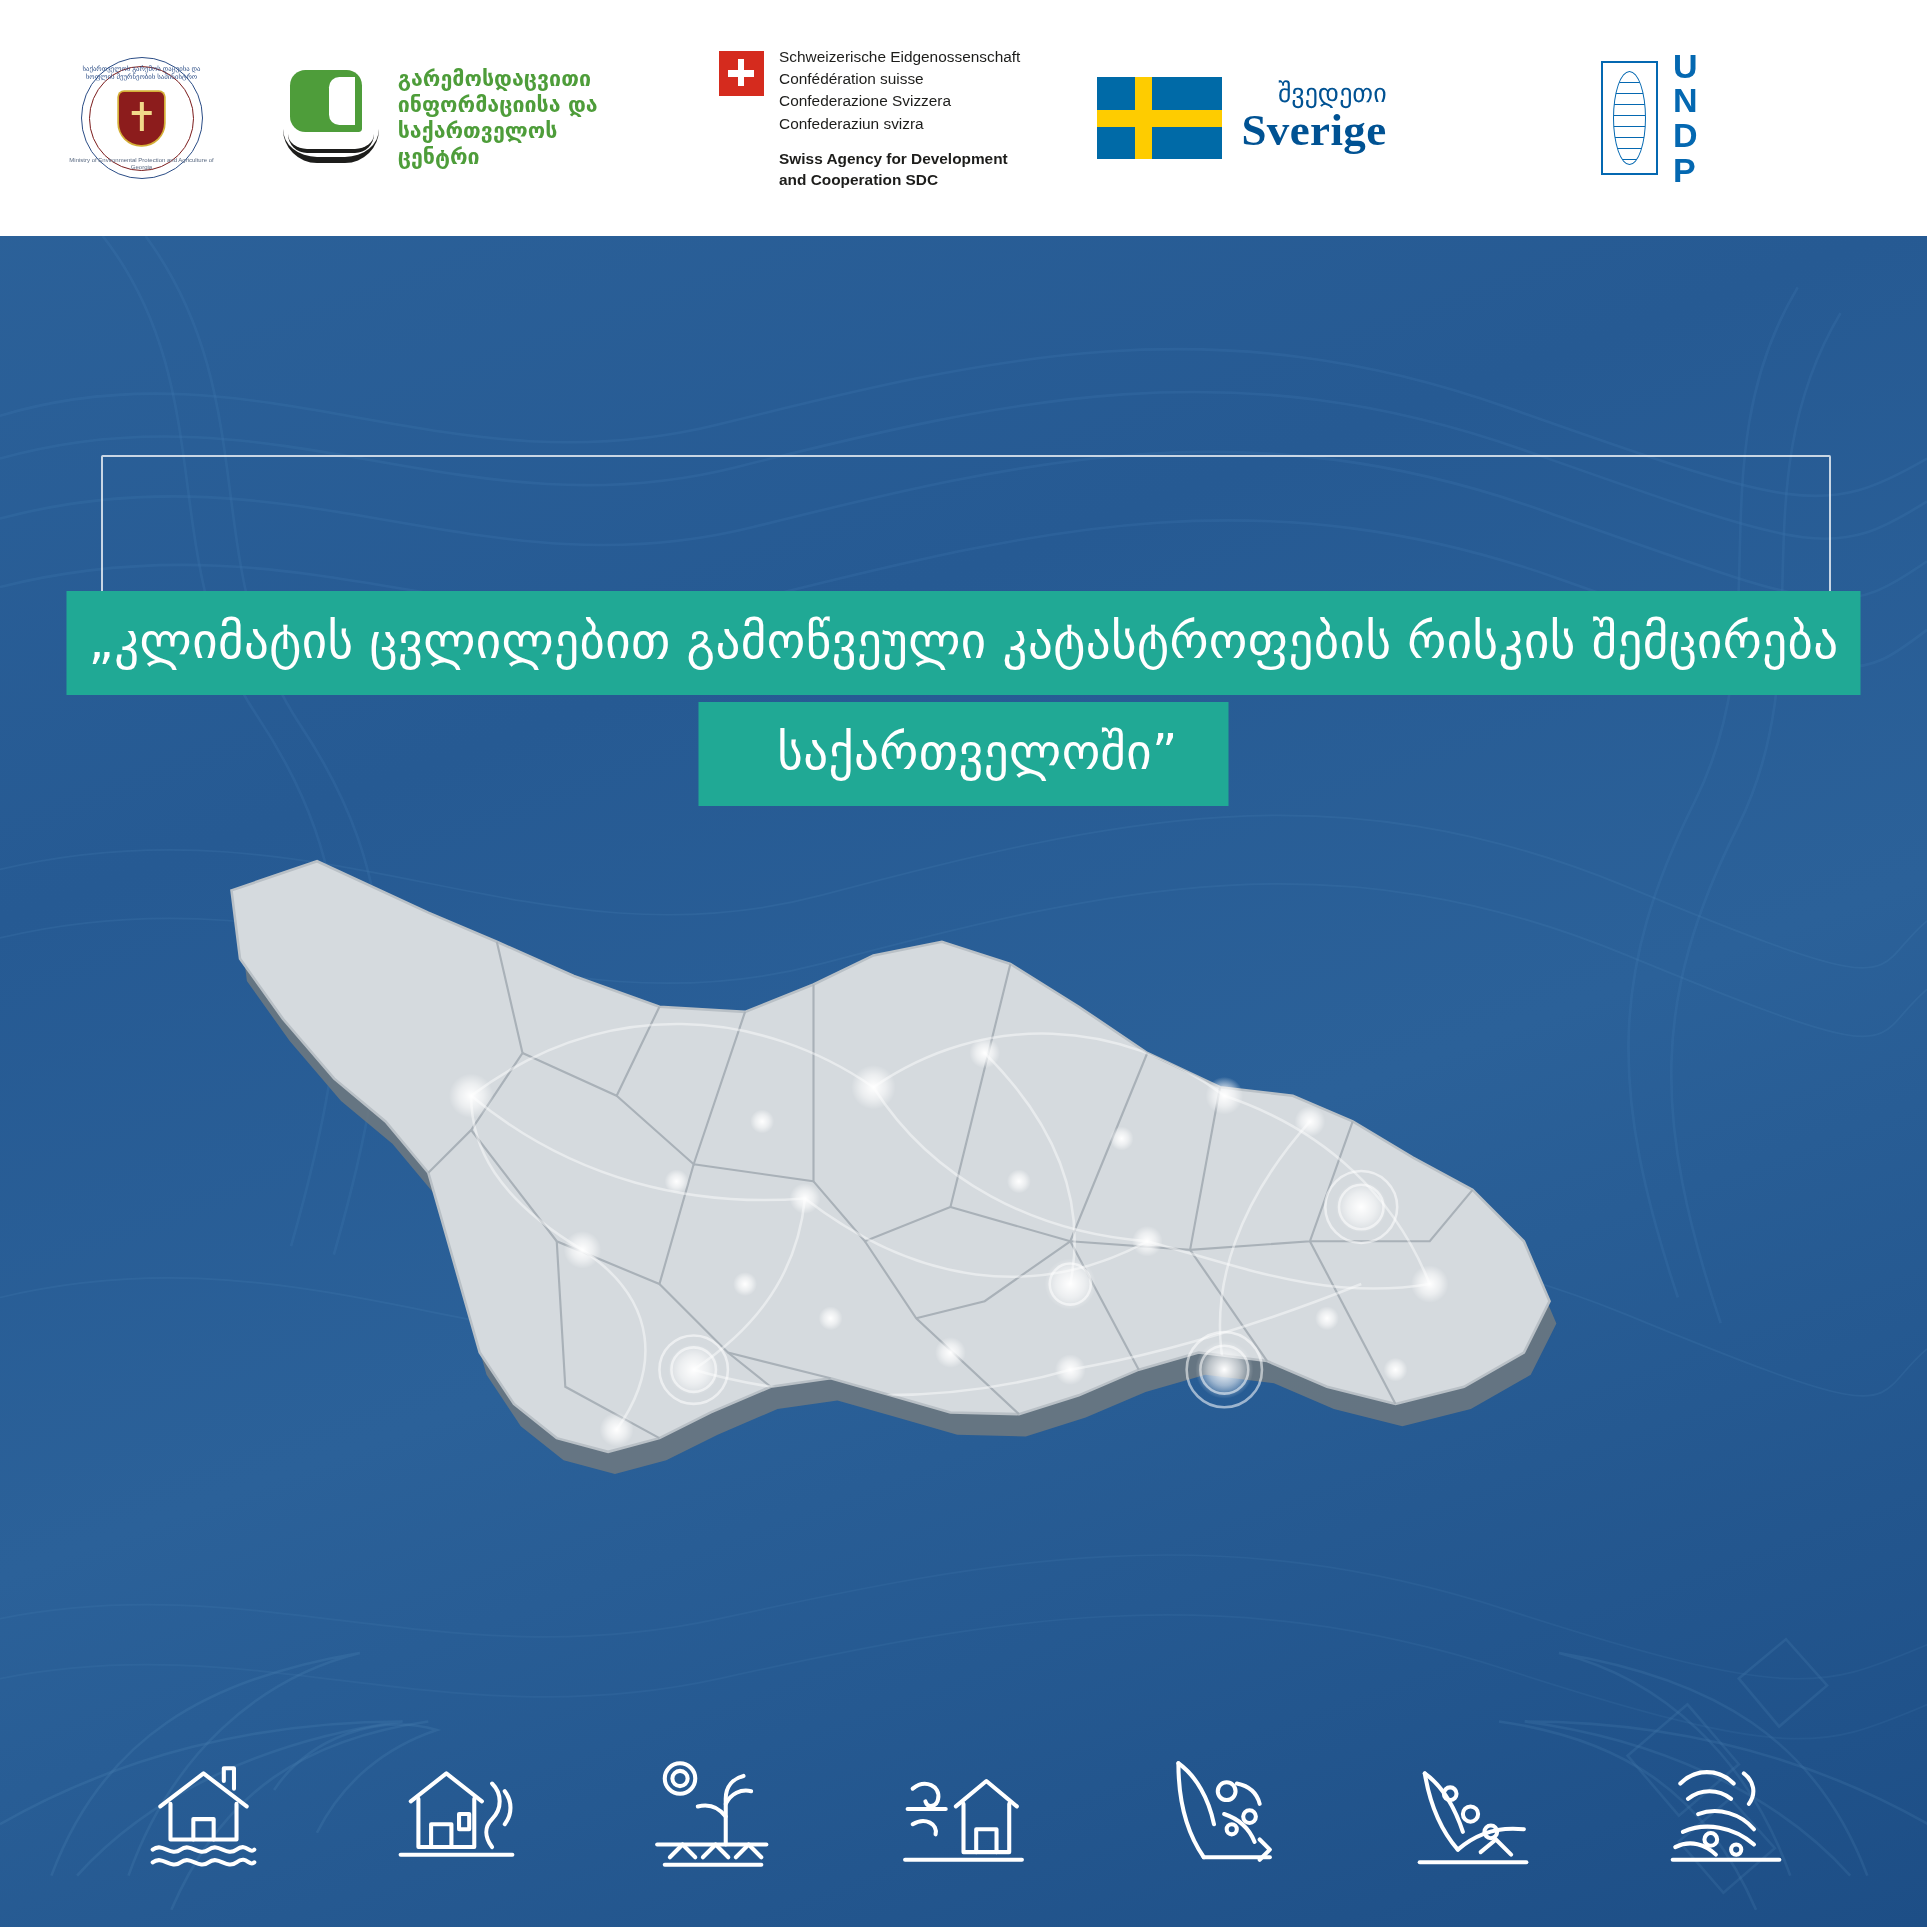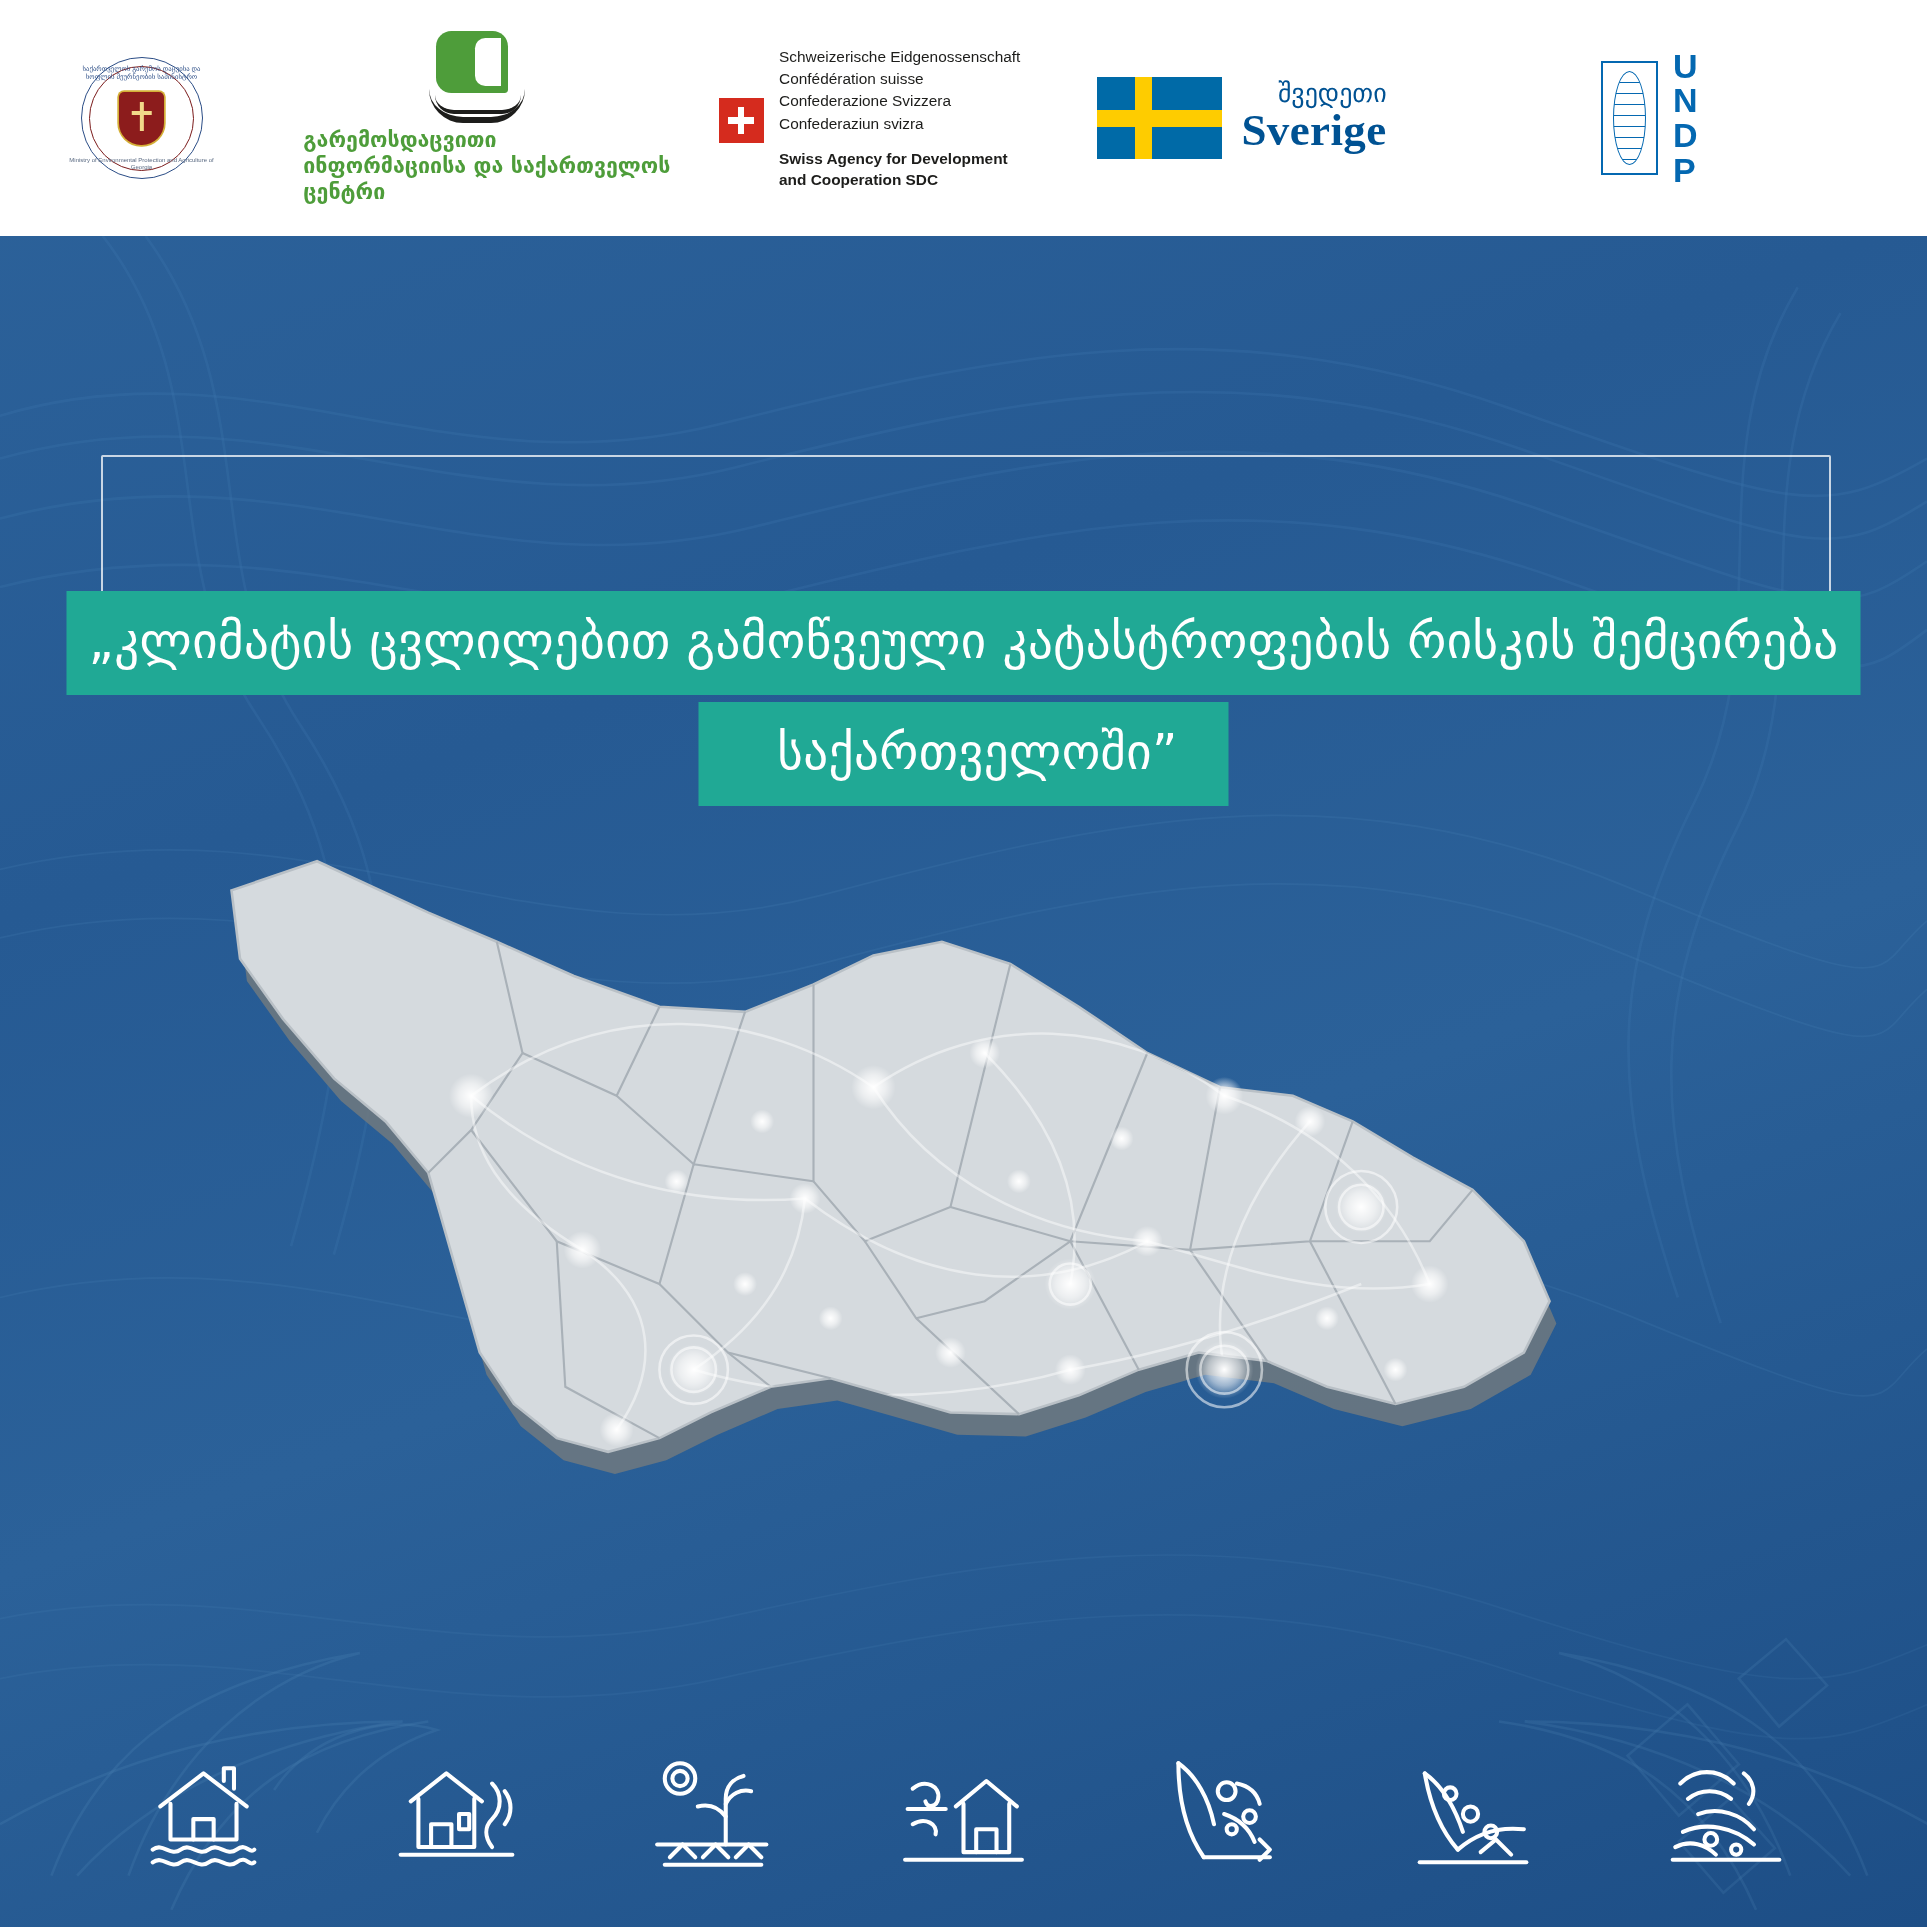--- a/index.html
+++ b/index.html
@@ -112,21 +112,21 @@
     font-size: 6.8px;
     color: #2b4d86;
     font-family: "Liberation Sans", sans-serif;
     line-height: 1.15;
   }
   .seal-txt-top { top: 6.8px; }
   .seal-txt-bottom { bottom: 6.8px; color: #5a6a82; font-size: 6px; }
 
   
   .infocentre { width: 394px; }
-  .ic-wrap { display: flex; align-items: center; flex-direction: column; }
+  .ic-wrap { display: flex; align-items: center; }
   .ic-mark {
     position: relative;
     width: 101px; height: 96px;
     flex: 0 0 auto;
   }
   .ic-leaf {
     position: absolute;
     top: 0; left: 6.8px;
     width: 72px; height: 62px;
     background: #4e9d3a;
@@ -159,21 +159,21 @@
     margin-left: 13.7px;
     color: #4e9d3a;
     font-size: 21.4px;
     font-weight: bold;
     line-height: 1.22;
     font-family: "DejaVu Sans", sans-serif;
   }
 
   
   .swiss { width: 385px; }
-  .swiss-wrap { display: flex; align-items: center; }
+  .swiss-wrap { display: flex; align-items: flex-start; }
   .swiss-flag {
     width: 45px; height: 45px;
     background: #d52b1e;
     position: relative;
     flex: 0 0 auto;
     margin-top: 5.1px;
   }
   .swiss-flag::before, .swiss-flag::after {
     content: ""; position: absolute; background: #fff;
   }

